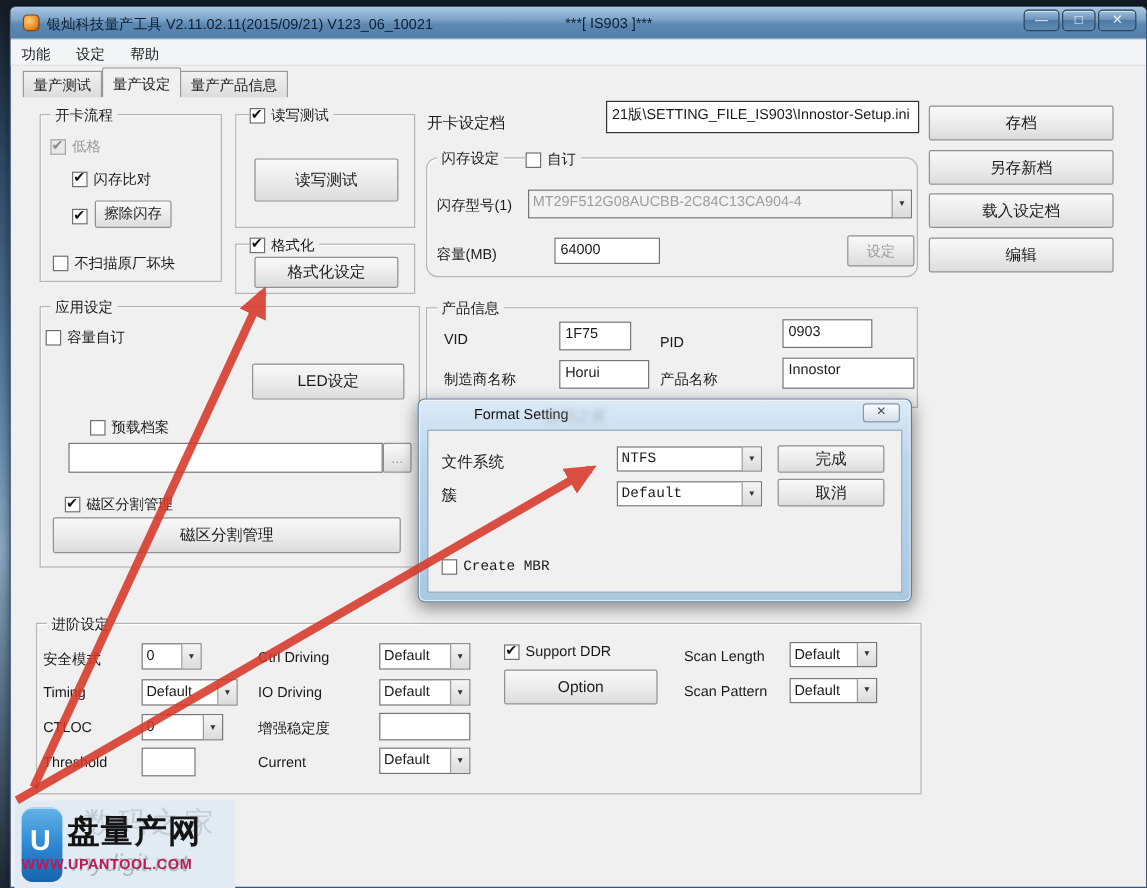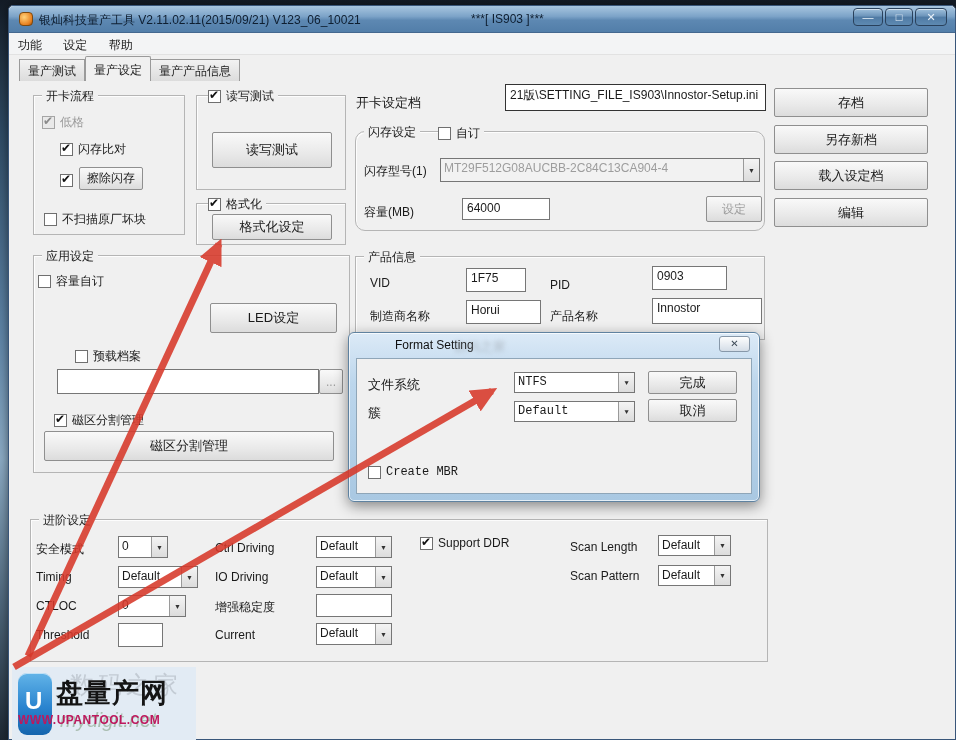--- a/index.html
+++ b/index.html
@@ -215,20 +215,21 @@
   <div class="lbl" style="left:36px;top:570px;">Timing</div>
   <div class="dropdown" style="left:118px;top:566px;width:80px;height:22px;">
     <span class="dd-text">Default</span>
     <span class="dd-btn">▼</span>
   </div>
   <div class="lbl" style="left:215px;top:570px;">IO Driving</div>
   <div class="dropdown" style="left:316px;top:566px;width:76px;height:22px;">
     <span class="dd-text">Default</span>
     <span class="dd-btn">▼</span>
   </div>
+  <div class="btn" style="left:420px;top:558px;width:128px;height:29px;font-size:13px;">Option</div>
   <div class="lbl" style="left:570px;top:569px;">Scan Pattern</div>
   <div class="dropdown" style="left:658px;top:565px;width:73px;height:21px;">
     <span class="dd-text">Default</span>
     <span class="dd-btn">▼</span>
   </div>
 
   <div class="lbl" style="left:36px;top:599px;">CTLOC</div>
   <div class="dropdown" style="left:118px;top:595px;width:68px;height:22px;">
     <span class="dd-text">0</span>
     <span class="dd-btn">▼</span>

